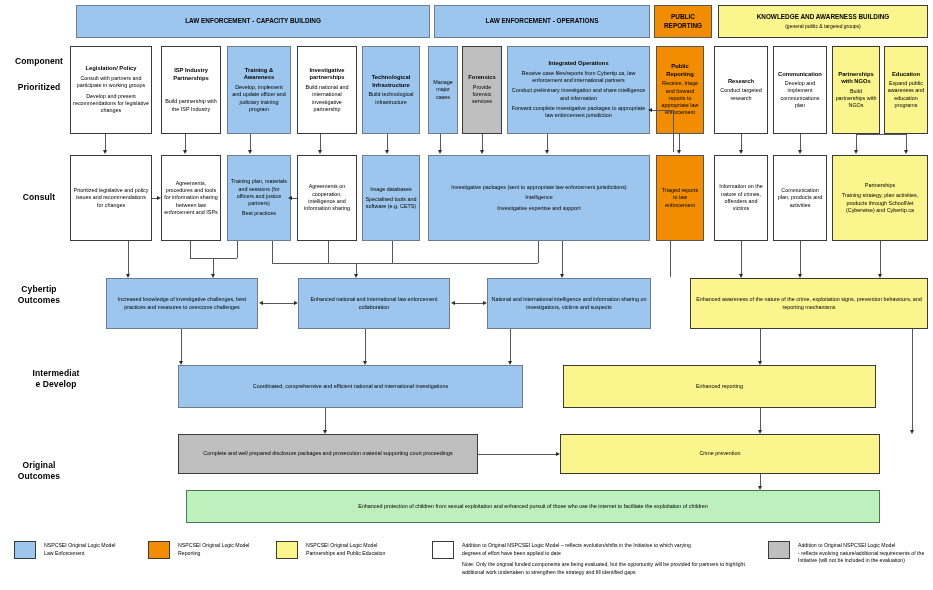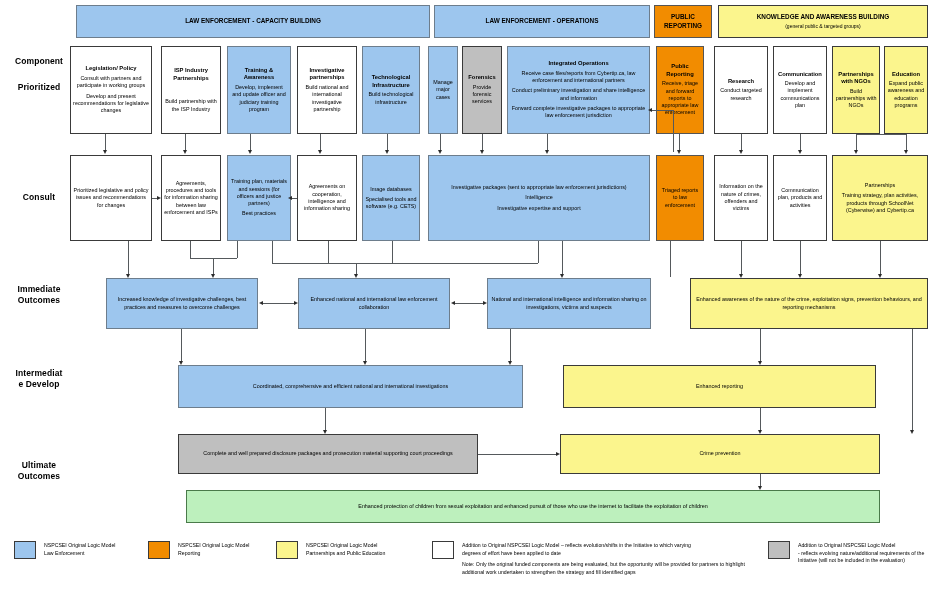--- a/index.html
+++ b/index.html
@@ -109,29 +109,29 @@
   <div class="rowlabel" style="left:6px; top:12px; width:66px;margin-top:44px;">
     <span>Component</span>
   </div>
   <div class="rowlabel" style="left:6px; top:82px; width:66px;">
     <span>Prioritized</span>
   </div>
   <div class="rowlabel" style="left:6px; top:192px; width:66px;">
     <span>Consult</span>
   </div>
   <div class="rowlabel" style="left:6px; top:284px; width:66px;">
-    <div>Immediate</div>
+    <div>Cybertip</div>
     <div>Outcomes</div>
   </div>
-  <div class="rowlabel" style="left:4px; top:368px; width:70px;">
+  <div class="rowlabel" style="left:21px; top:368px; width:70px;">
     <div>Intermediat</div>
     <div>e Develop</div>
   </div>
   <div class="rowlabel" style="left:6px; top:460px; width:66px;">
-    <div>Ultimate</div>
+    <div>Original</div>
     <div>Outcomes</div>
   </div>
 
   <div class="box comp blue" style="left:76px; top:5px; width:354px; height:33px;">
     <div>LAW ENFORCEMENT  - CAPACITY BUILDING</div>
   </div>
   <div class="box comp blue" style="left:434px; top:5px; width:216px; height:33px;">
     <div>LAW ENFORCEMENT - OPERATIONS</div>
   </div>
   <div class="box comp orange" style="left:654px; top:5px; width:58px; height:33px;">

